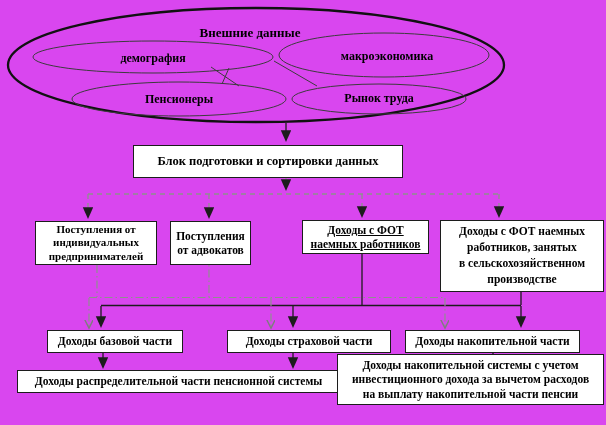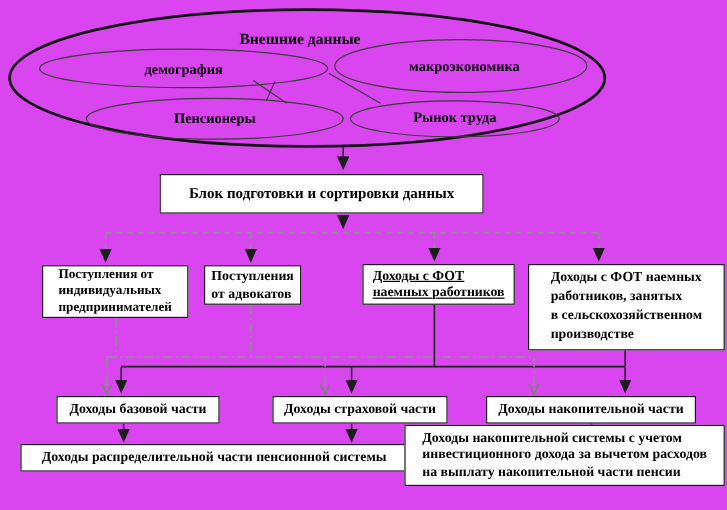--- a/index.html
+++ b/index.html
@@ -3,21 +3,21 @@
 <meta charset="utf-8">
 <style>
   html,body{margin:0;padding:0;background:#fff;}
   .stage{
     position:relative;width:606px;height:425px;background:#d946ef;overflow:hidden;
     font-family:"Liberation Serif","DejaVu Serif",serif;color:#000;
   }
   .layer{position:absolute;left:0;top:0;width:606px;height:425px;}
   .node{
     position:absolute;box-sizing:border-box;border:1.3px solid #1c1c1c;background:#ffffff;
-    display:flex;align-items:center;justify-content:center;text-align:left;
+    display:flex;align-items:center;justify-content:center;text-align:center;
     font-weight:bold;font-size:11.5px;line-height:1.25;white-space:pre-line;z-index:2;
     padding:1px 3px;
   }
   .node.big{font-size:12.5px;}
   .node.tight{font-size:11px;line-height:1.24;}
   .node.four{line-height:1.38;}
   .elabel{
     position:absolute;transform:translate(-50%,-50%);z-index:2;background:transparent;
     font-weight:bold;font-size:12px;white-space:nowrap;
   }
@@ -88,34 +88,34 @@
   <div class="elabel" style="left:387px;top:56px;">макроэкономика</div>
   <div class="elabel" style="left:179px;top:99px;">Пенсионеры</div>
   <div class="elabel" style="left:379px;top:98px;">Рынок труда</div>
 
   <div class="node big" style="left:133px;top:145px;width:270px;height:33px;">Блок подготовки и сортировки данных</div>
 
   <div class="node tight" style="left:35px;top:221px;width:122px;height:44px;">Поступления от
 индивидуальных
 предпринимателей</div>
 
-  <div class="node" style="left:170px;top:221px;width:81px;height:33px;">Поступления
+  <div class="node" style="left:170px;top:221px;width:81px;height:44px;">Поступления
 от адвокатов</div>
 
   <div class="node" style="left:302px;top:220px;width:127px;height:34px;text-decoration:underline;">Доходы с ФОТ
 наемных работников</div>
 
   <div class="node" style="left:47px;top:330px;width:136px;height:23px;">Доходы базовой части</div>
 
   <div class="node four" style="left:440px;top:220px;width:164px;height:72px;">Доходы с ФОТ наемных
 работников, занятых
 в сельскохозяйственном
 производстве</div>
 
-  <div class="node" style="left:227px;top:330px;width:146px;height:23px;">Доходы страховой части</div>
+  <div class="node" style="left:227px;top:330px;width:164px;height:23px;">Доходы страховой части</div>
 
   <div class="node" style="left:405px;top:330px;width:175px;height:23px;">Доходы накопительной части</div>
 
   <div class="node" style="left:17px;top:370px;width:323px;height:23px;">Доходы распределительной части пенсионной системы</div>
 
   <div class="node" style="left:337px;top:354px;width:267px;height:51px;">Доходы накопительной системы с учетом
 инвестиционного дохода за вычетом расходов
 на выплату накопительной части пенсии</div>
 
 </div>

